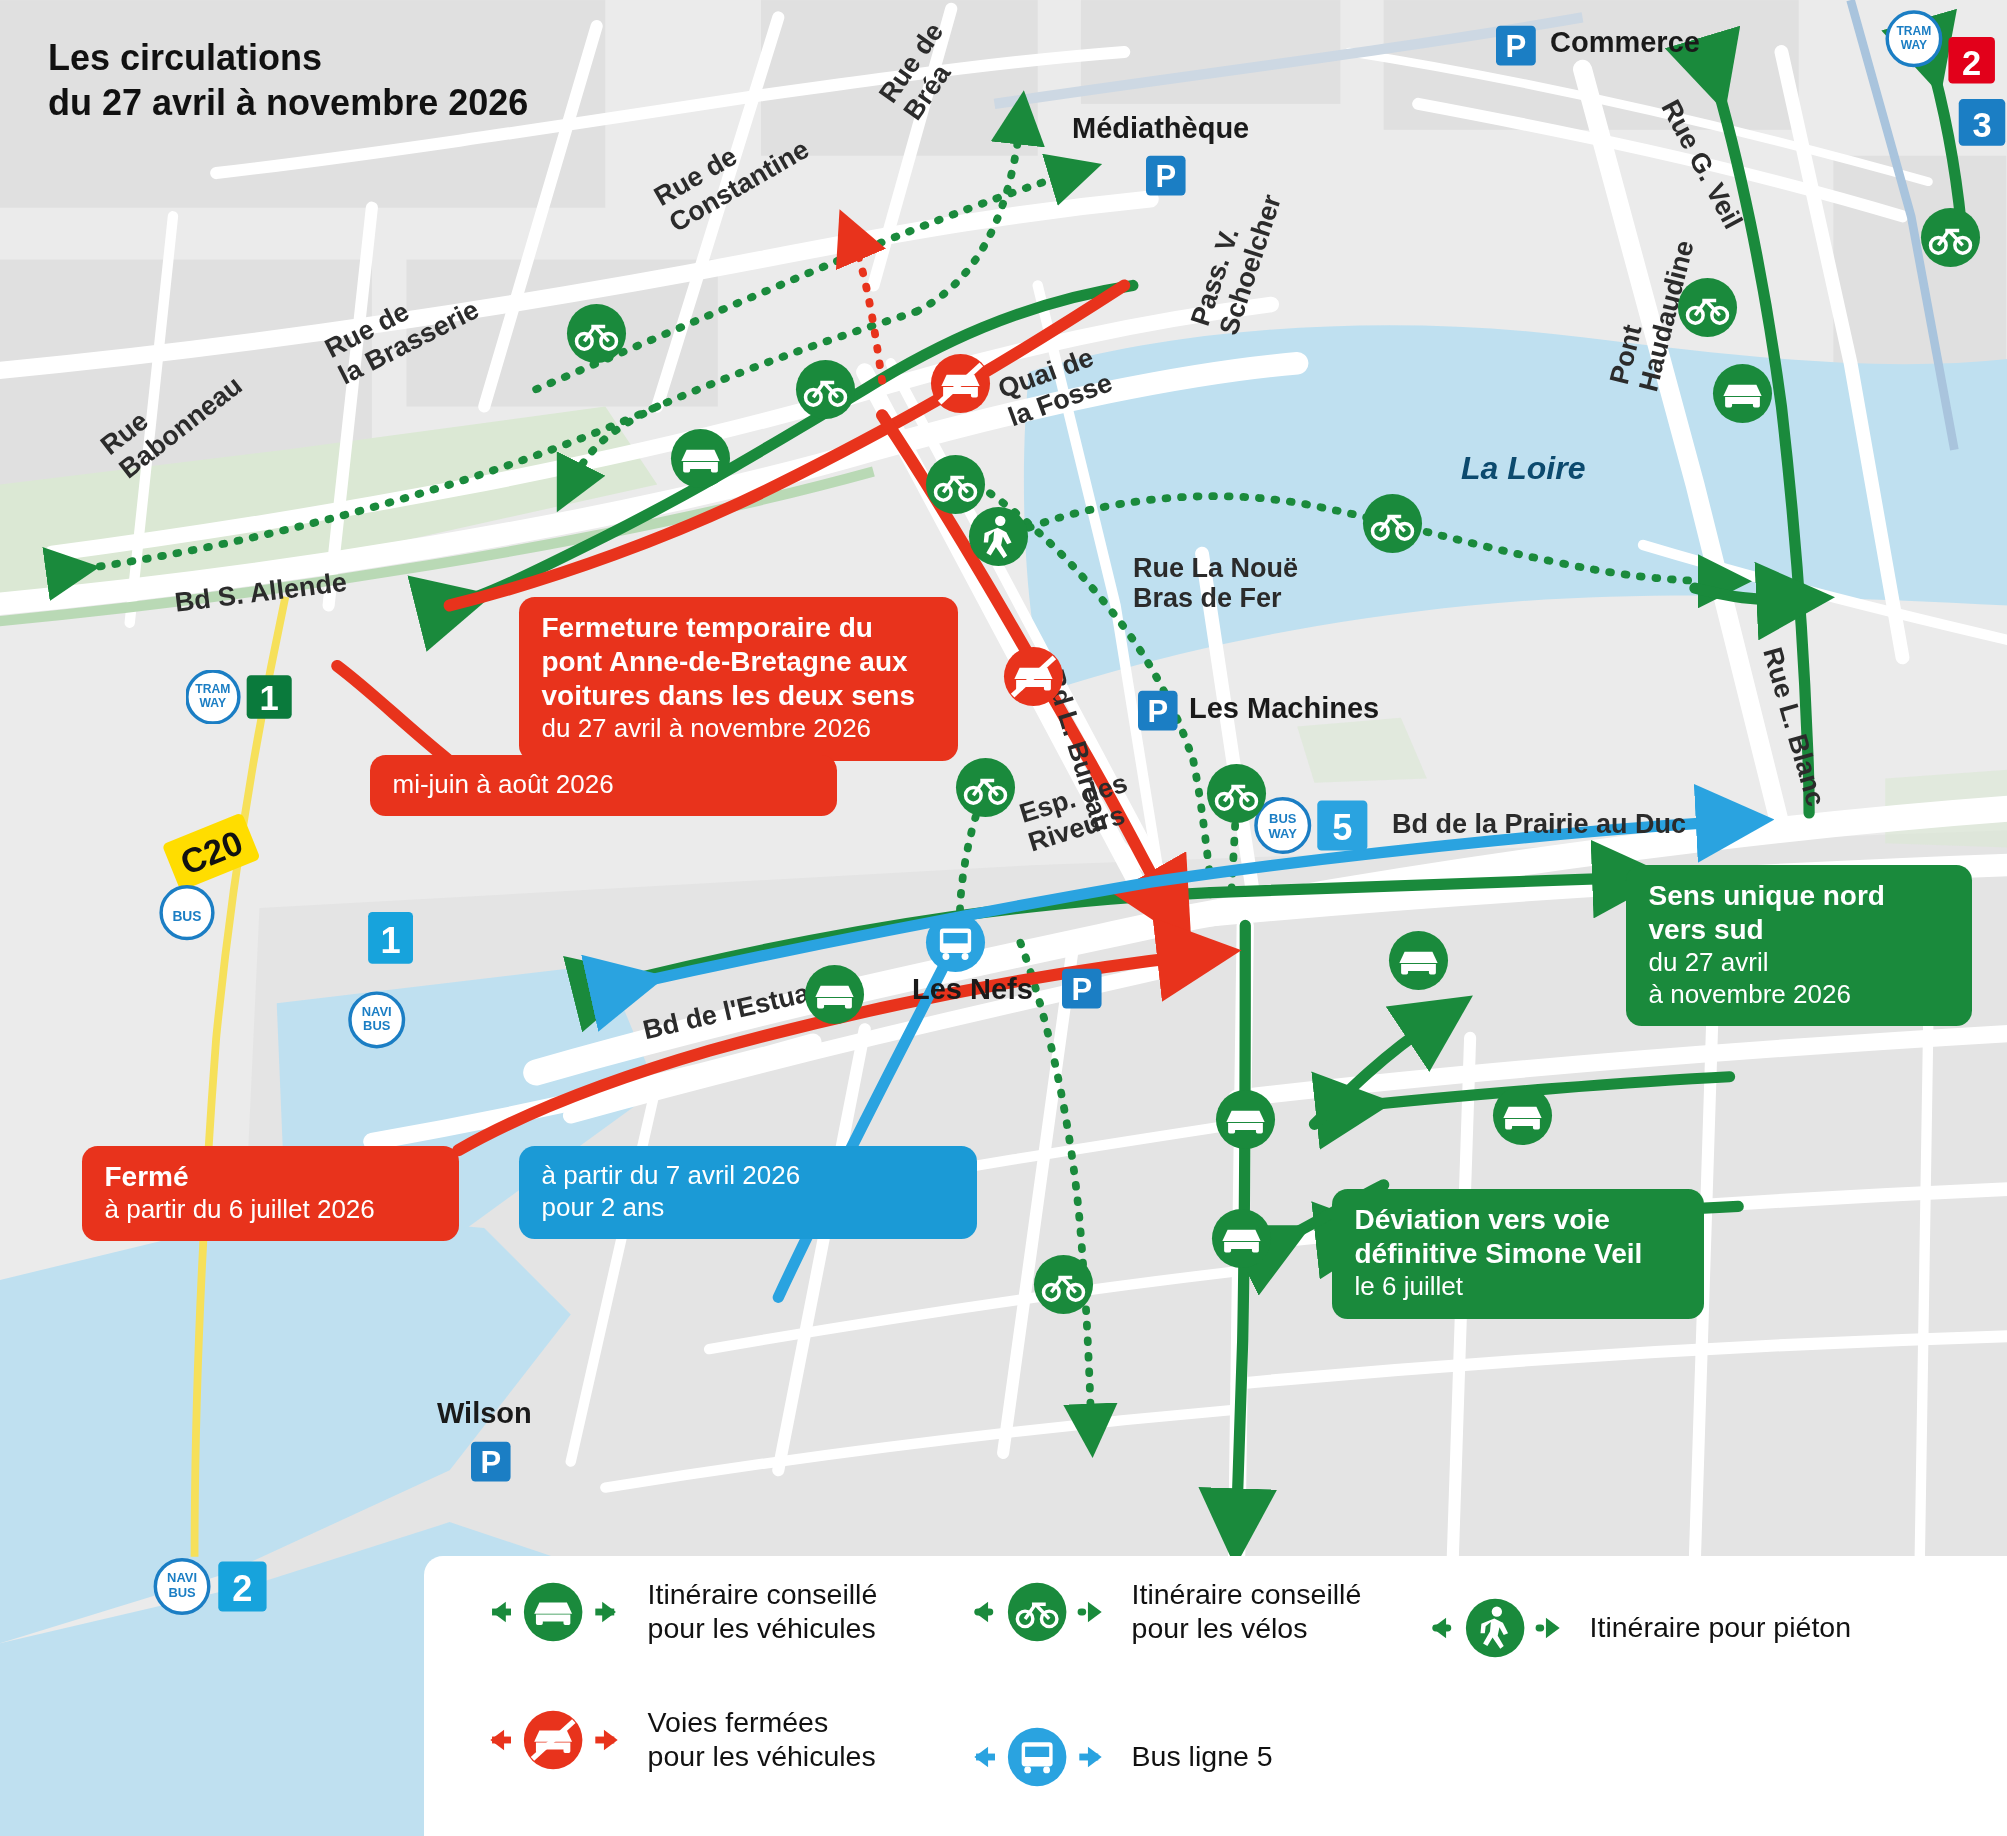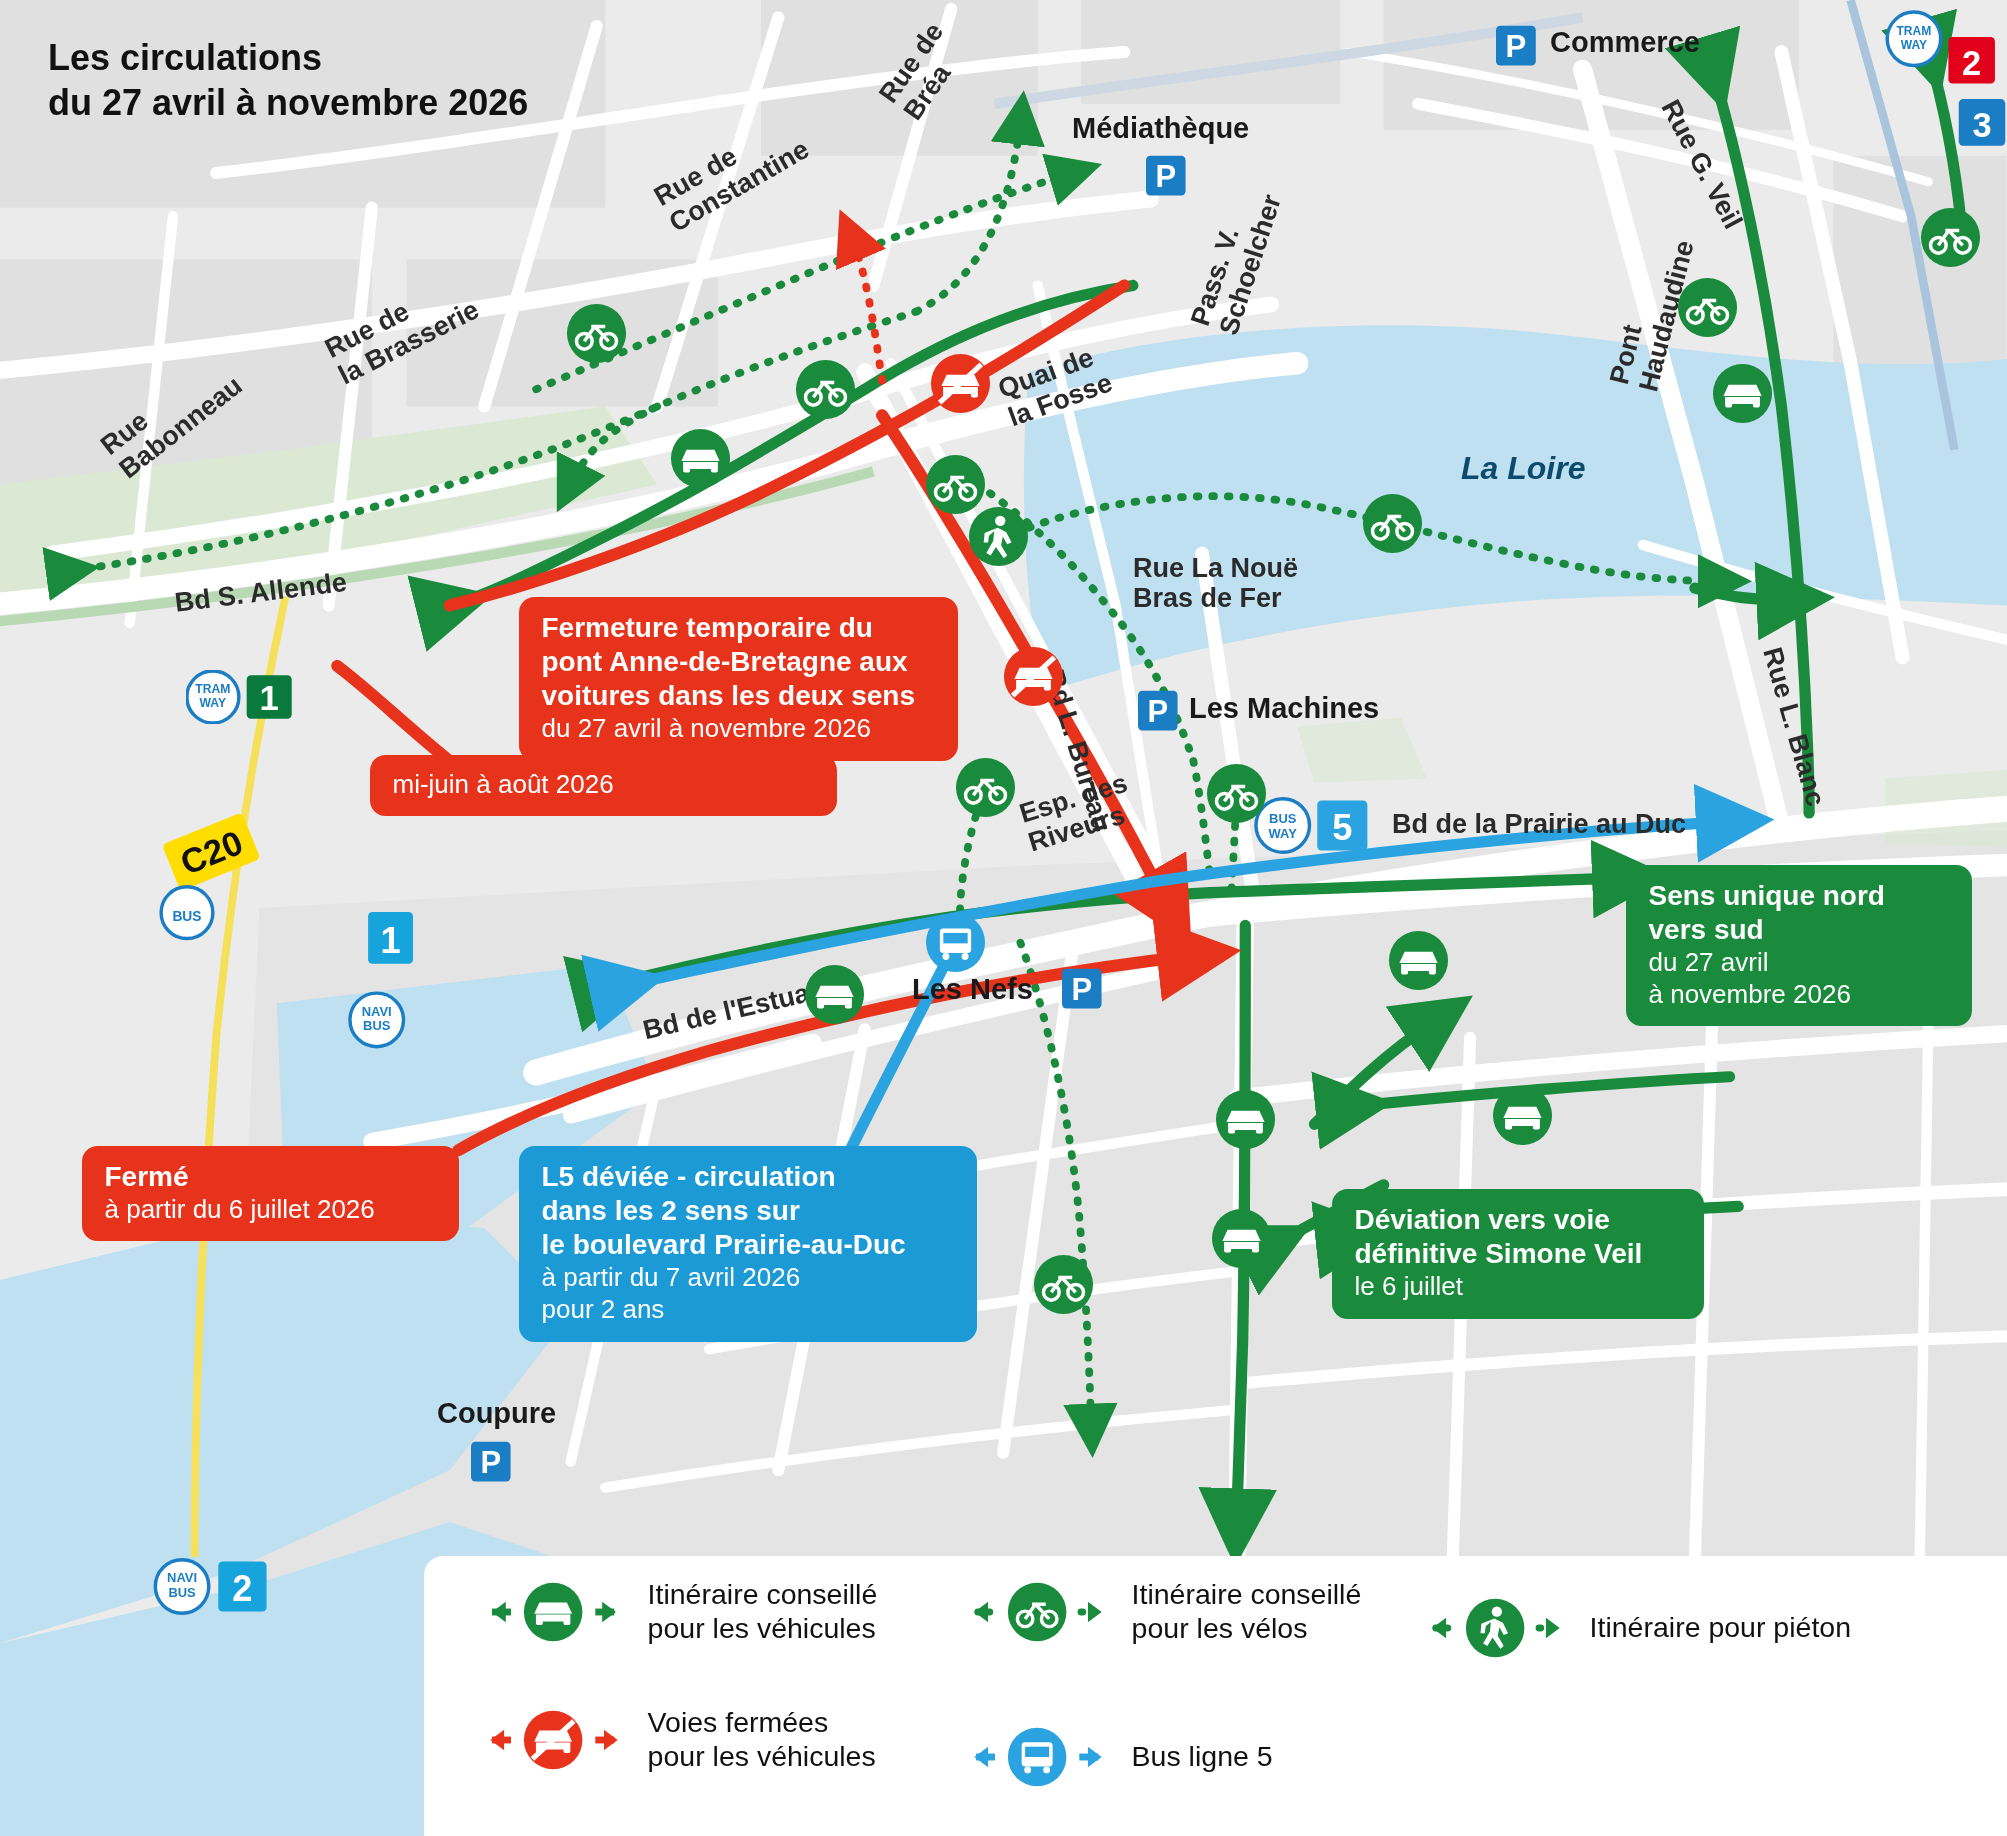--- a/index.html
+++ b/index.html
@@ -283,21 +283,21 @@
 <div class="poi" style="left:1189px;top:692px;">Les Machines</div>
 
 <div class="poi" style="left:912px;top:973px;">Les Nefs</div>
 <div class="abs" style="left:1062px;top:967px;">
   <svg width="43" height="45" viewBox="0 0 50 52">
         <rect x="0" y="2" width="46" height="46" rx="5" fill="#1b7ec4"></rect>
         <text x="23" y="38" font-family="Liberation Sans, sans-serif" font-size="36" font-weight="700" fill="#fff" text-anchor="middle">P</text>
       </svg>
 </div>
 
-<div class="poi" style="left:437px;top:1397px;">Coupure</div>
+<div class="poi" style="left:437px;top:1397px;">Wilson</div>
 <div class="abs" style="left:471px;top:1440px;">
   <svg width="43" height="45" viewBox="0 0 50 52">
         <rect x="0" y="2" width="46" height="46" rx="5" fill="#1b7ec4"></rect>
         <text x="23" y="38" font-family="Liberation Sans, sans-serif" font-size="36" font-weight="700" fill="#fff" text-anchor="middle">P</text>
       </svg>
 </div>
 
 <div class="abs" style="left:186px;top:670px;">
   <svg width="117" height="54" viewBox="0 0 135 62">
     <circle cx="31" cy="31" r="30" fill="#fff" stroke="#1b7ec4" stroke-width="4"></circle>
@@ -569,23 +569,20 @@
 <div class="callout c-red" style="left:370px;top:755px;width:467px;">
   <span class="sub" style="white-space:pre-line;">mi-juin à août 2026</span>
 </div>
 
 <div class="callout c-red" style="left:82px;top:1146px;width:377px;">
   <span class="hl" style="white-space:pre-line;">Fermé</span>
   <span class="sub" style="white-space:pre-line;">à partir du 6 juillet 2026</span>
 </div>
 
 <div class="callout c-blue" style="left:519px;top:1146px;width:458px;">
-  <span class="hl" style="white-space:pre-line;">L5 déviée - circulation
-dans les 2 sens sur
-le boulevard Prairie-au-Duc</span>
   <span class="sub" style="white-space:pre-line;">à partir du 7 avril 2026
 pour 2 ans</span>
 </div>
 
 <div class="callout c-green" style="left:1626px;top:865px;width:346px;">
   <span class="hl" style="white-space:pre-line;">Sens unique nord
 vers sud</span>
   <span class="sub" style="white-space:pre-line;">du 27 avril
 à novembre 2026</span>
 </div>

